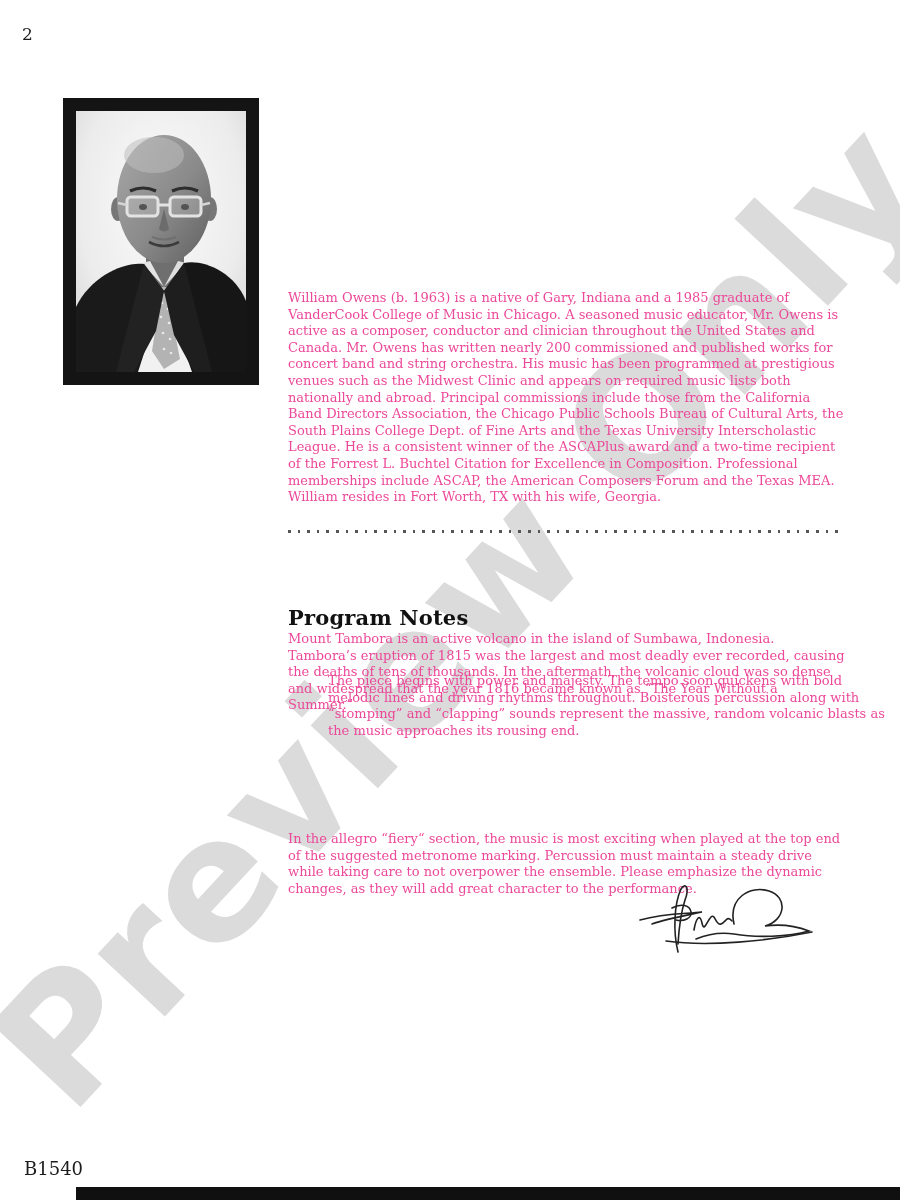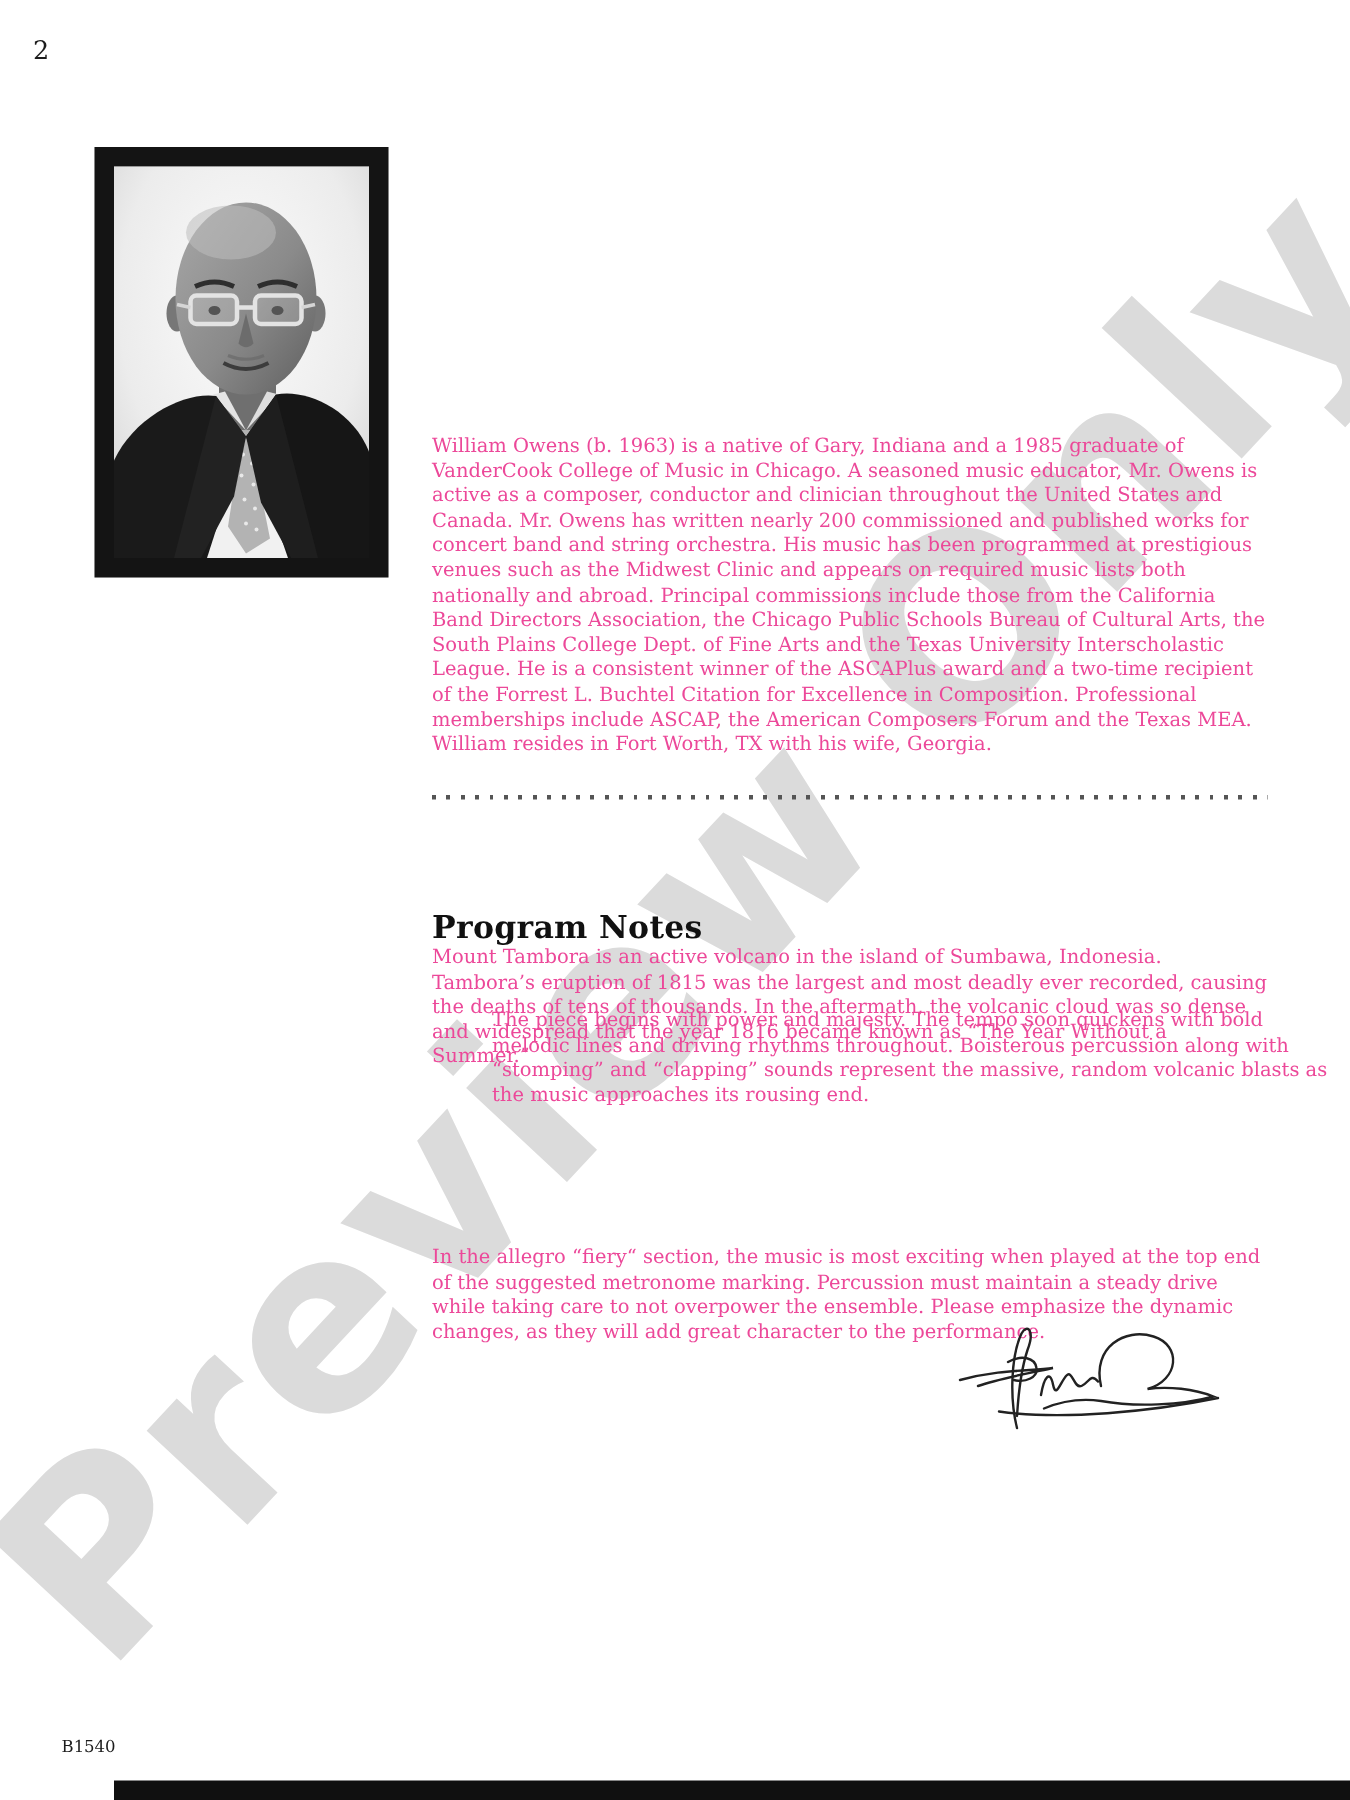--- a/index.html
+++ b/index.html
@@ -11,21 +11,21 @@
   
   #watermark{
     position:absolute;left:460px;top:615px;
     transform:translate(-50%,-50%) rotate(-47deg);
     font-family:"DejaVu Sans", sans-serif;
     font-weight:bold;font-size:168px;letter-spacing:2px;
     color:#dbdbdb;white-space:nowrap;z-index:1;
   }
   #content{position:absolute;inset:0;z-index:2;}
   #page-number{left:22px;top:24px;font-size:17px;}
-  #catalog-number{left:41px;top:1158px;font-size:11px;text-align:center;}
+  #catalog-number{left:24px;top:1158px;font-size:18px;text-align:center;}
   
   #photo-frame{
     left:63px;top:98px;width:170px;height:261px;
     border:13px solid #141414;background:#e9e9e9;
   }
   #photo-frame svg{display:block;}
   
   .col{left:288px;width:557px;}
   h2.heading{
     margin:0;font-size:21px;font-weight:bold;color:#111;

